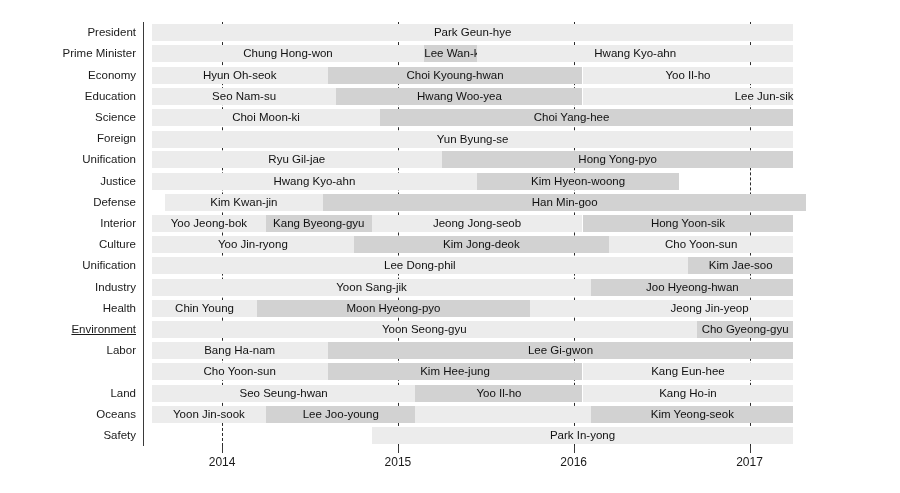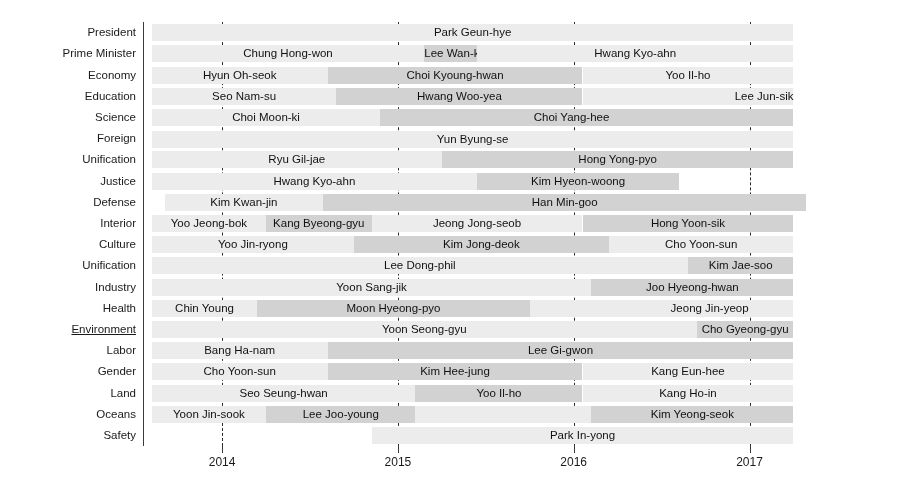--- a/index.html
+++ b/index.html
@@ -111,21 +111,20 @@
       <div class="row-label" style="top: 129.3px;">Unification</div>
       <div class="row-label" style="top: 150.5px;">Justice</div>
       <div class="row-label" style="top: 171.7px;">Defense</div>
       <div class="row-label" style="top: 192.9px;">Interior</div>
       <div class="row-label" style="top: 214.1px;">Culture</div>
       <div class="row-label" style="top: 235.3px;">Unification</div>
       <div class="row-label" style="top: 256.5px;">Industry</div>
       <div class="row-label" style="top: 277.7px;">Health</div>
       <div class="row-label" style="top: 298.9px; text-decoration: underline;">Environment</div>
       <div class="row-label" style="top: 320.1px;">Labor</div>
-      <div class="row-label" style="top: 341.3px;">Gender</div>
       <div class="row-label" style="top: 362.5px;">Land</div>
       <div class="row-label" style="top: 383.7px;">Oceans</div>
       <div class="row-label" style="top: 404.9px;">Safety</div>
     </div>
   <div class="axis-left"></div>
   <div class="plot-area" id="plot-area">
       <div class="gridline" style="left: 79.1111px;"></div>
       <div class="gridline" style="left: 254.914px;"></div>
       <div class="gridline" style="left: 430.716px;"></div>
       <div class="gridline" style="left: 606.519px;"></div>

